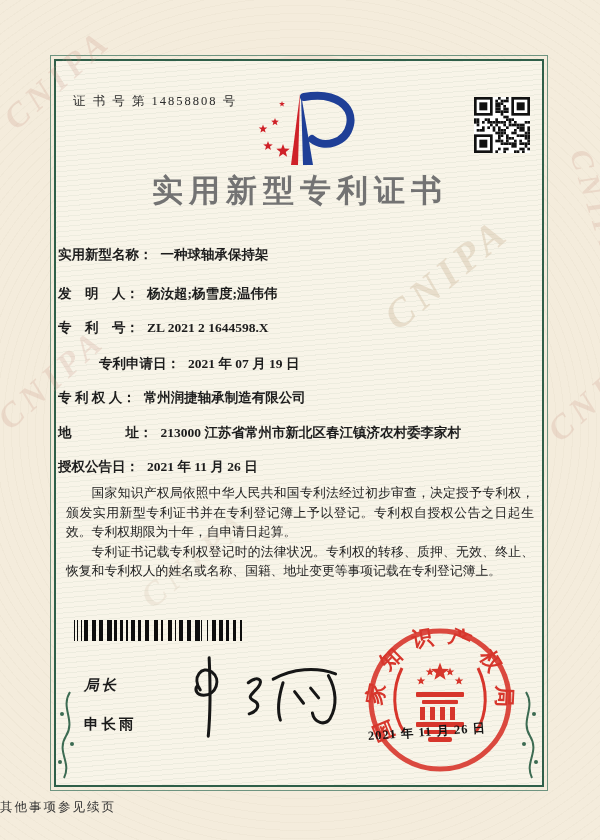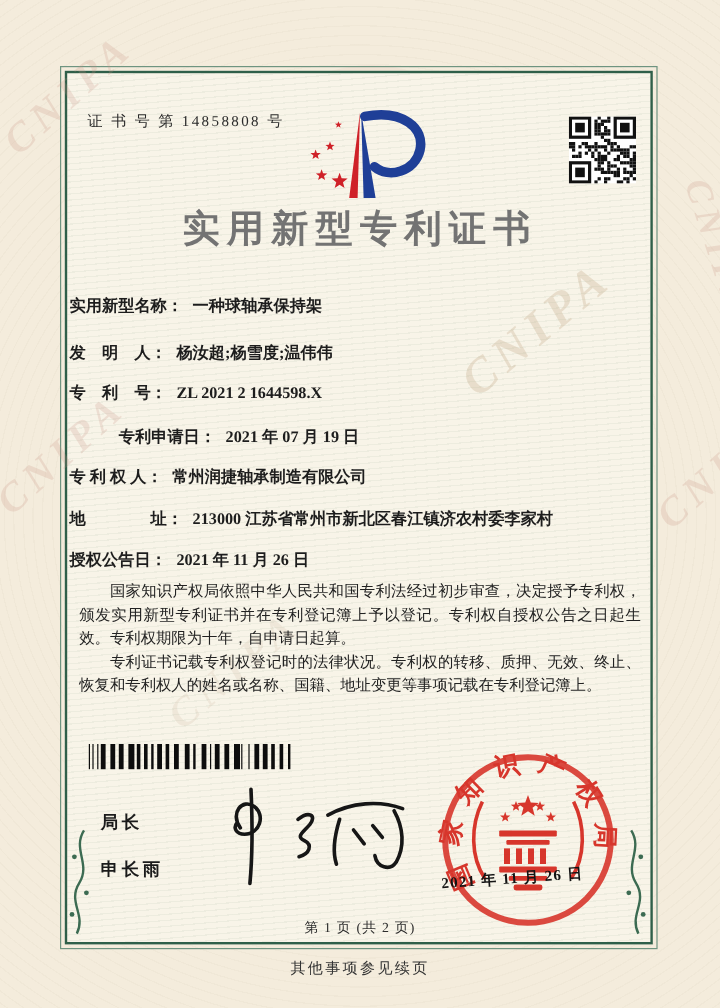--- a/index.html
+++ b/index.html
@@ -41,21 +41,21 @@
   .bodytext p{margin:0;text-indent:2em;}
   .barcode{position:absolute;left:74px;top:620px;width:172px;height:21px;display:flex;align-items:stretch;}
   .signer{position:absolute;left:84px;font-size:14.5px;font-weight:bold;color:#1b1b1b;letter-spacing:3px;}
   .signature{position:absolute;left:170px;top:650px;width:178px;height:94px;z-index:5;}
   .seal{position:absolute;left:356px;top:624px;width:168px;height:152px;z-index:5;opacity:.93;}
   .sealdate{position:absolute;left:362px;top:724px;width:130px;z-index:6;
     font-size:12.5px;font-weight:bold;color:#141414;text-align:center;
     letter-spacing:1px;transform:rotate(-4deg);white-space:nowrap;}
   .pageno{position:absolute;left:0;right:0;top:766px;text-align:center;
     font-size:11.5px;letter-spacing:1px;color:#2c2c2c;}
-  .contnote{position:absolute;left:0;right:0;top:799px;text-align:center;
+  .contnote{position:absolute;left:0;right:0;top:799px;
     font-size:12.5px;letter-spacing:2px;color:#333;}
   .flourish{position:absolute;z-index:4;}
 </style>
 </head>
 <body>
 
 <div class="page">
 
   <div class="pinkarc"></div>
 
@@ -321,21 +321,21 @@
         <div style="width: 4.2px; background: rgb(13, 13, 13);"></div>
         <div style="width: 2.8px; background: transparent;"></div>
         <div style="width: 2.8px; background: rgb(13, 13, 13);"></div>
         <div style="width: 4.2px; background: transparent;"></div>
         <div style="width: 2.8px; background: rgb(13, 13, 13);"></div>
         <div style="width: 4.2px; background: transparent;"></div>
         <div style="width: 1.4px; background: rgb(13, 13, 13);"></div>
         <div style="width: 4.2px; background: transparent;"></div>
       </div>
 
-    <div class="signer" style="top:676px;">局长</div>
+    <div class="signer" style="top:676px;font-style:italic;">局长</div>
     <div class="signer" style="top:715px;">申长雨</div>
 
     <svg class="signature" viewBox="0 0 200 100">
       <g fill="none" stroke="#161616" stroke-width="3.4" stroke-linecap="round">
         <path d="M34,42 C24,28 36,14 47,22 C58,30 52,48 38,48 C30,48 27,42 31,37"></path>
         <path d="M44,6 C45,28 46,62 43,94"></path>
         <path d="M88,34 C98,26 106,30 99,39 C92,47 86,50 94,54 C102,58 99,66 89,69"></path>
         <path d="M116,30 C138,18 164,16 186,24"></path>
         <path d="M127,34 C122,50 120,64 124,76"></path>
         <path d="M178,26 C187,42 188,60 180,74 C174,83 162,79 160,68"></path>
@@ -366,16 +366,15 @@
         <rect x="94" y="83" width="5" height="13"></rect>
         <rect x="60" y="98" width="48" height="5" rx="1"></rect>
         <rect x="68" y="106" width="32" height="4" rx="1"></rect>
         <rect x="72" y="113" width="24" height="5" rx="2"></rect>
         <path d="M46,44 C36,64 36,90 48,108" fill="none" stroke="#d5281e" stroke-width="3"></path>
         <path d="M122,44 C132,64 132,90 120,108" fill="none" stroke="#d5281e" stroke-width="3"></path>
       </g>
     </svg>
     <div class="sealdate">2021 年 11 月 26 日</div>
 
-    <div class="pageno">第 1 页 (共 2 页)</div>
     <div class="contnote">其他事项参见续页</div>
   </div>
 </div>
 
 </body></html>

